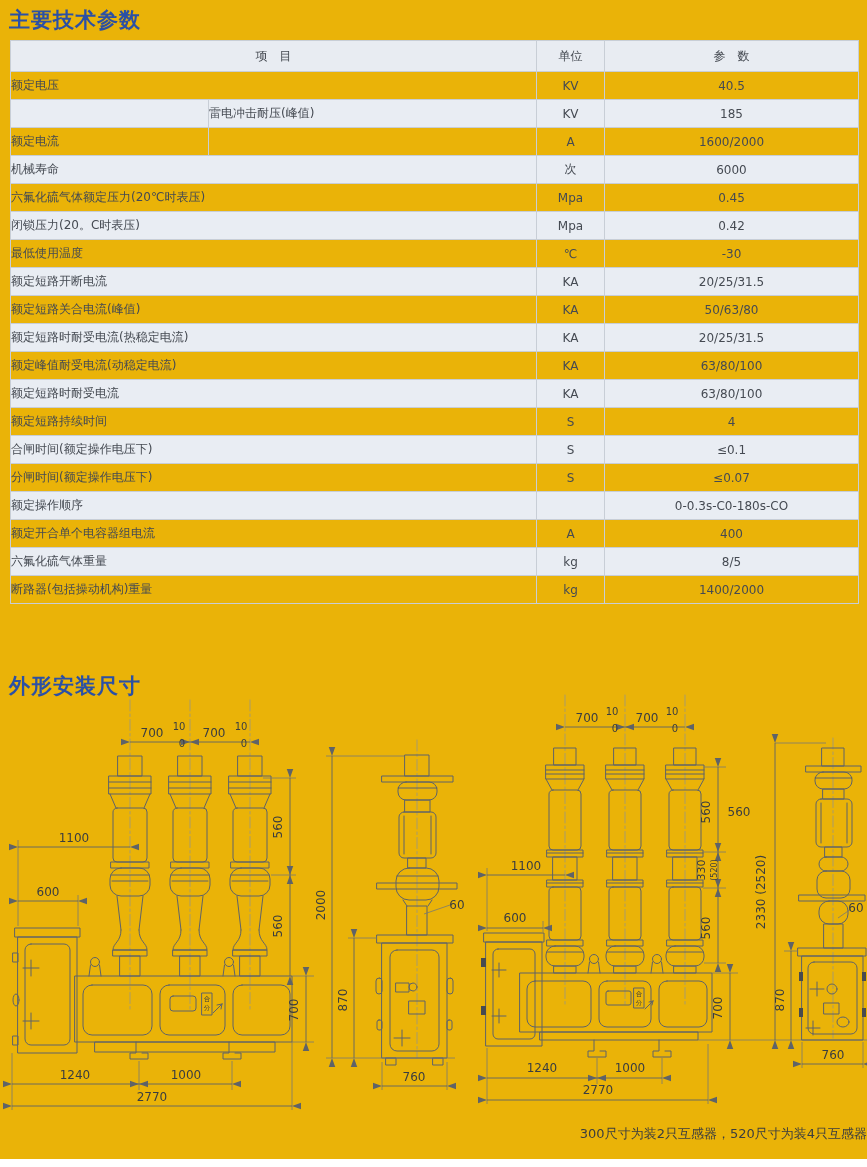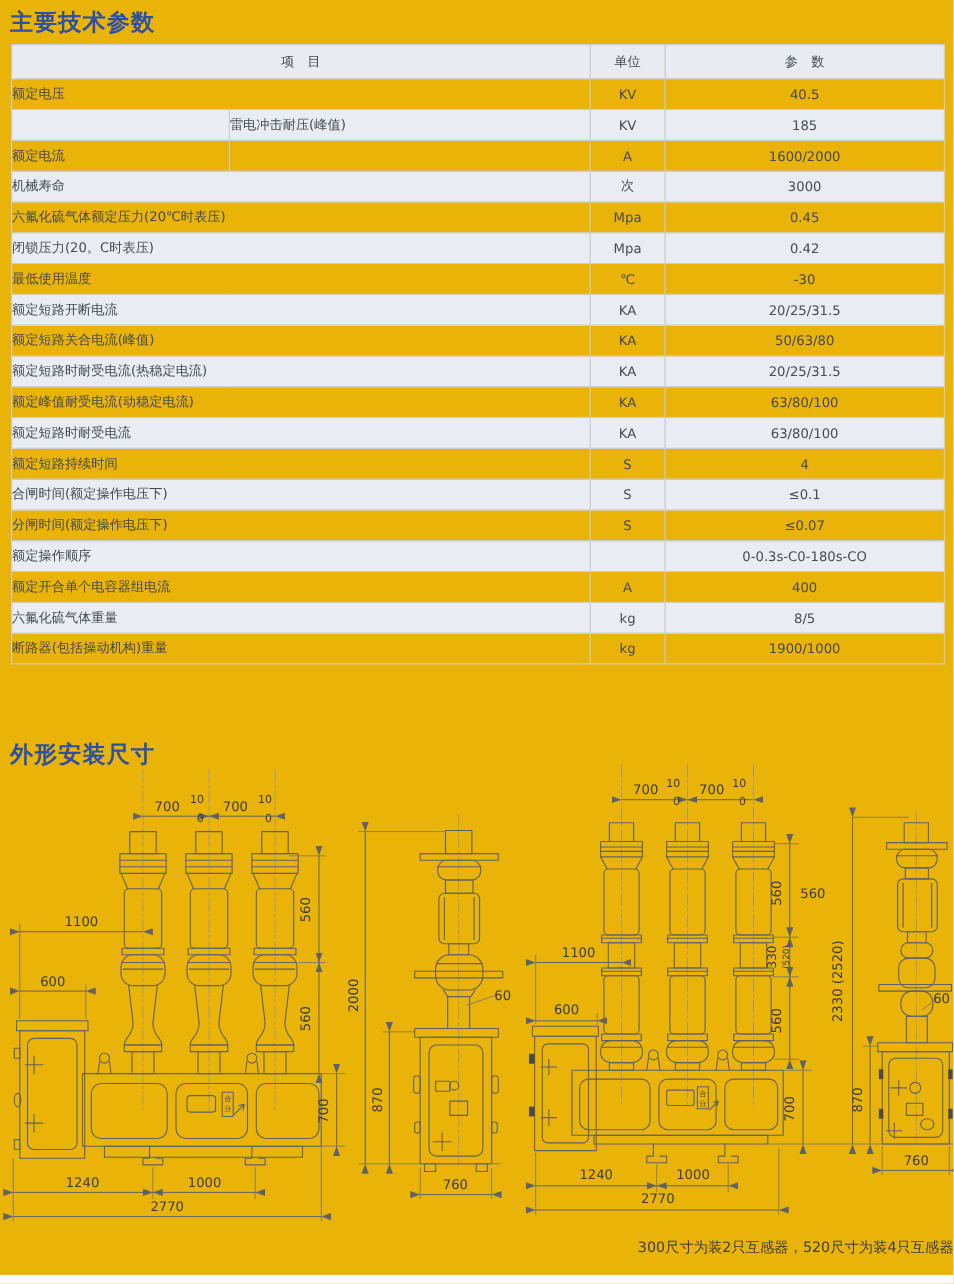--- a/index.html
+++ b/index.html
@@ -64,21 +64,21 @@
         </tr>
         <tr>
           <td class="c-item">额定电流</td>
           <td class="c-sub"></td>
           <td class="c-center">A</td>
           <td class="c-center">1600/2000</td>
         </tr>
         <tr>
           <td class="c-item" colspan="2">机械寿命</td>
           <td class="c-center">次</td>
-          <td class="c-center">3000</td>
+          <td class="c-center">6000</td>
         </tr>
         <tr>
           <td class="c-item" colspan="2">六氟化硫气体额定压力(20℃时表压)</td>
           <td class="c-center">Mpa</td>
           <td class="c-center">0.45</td>
         </tr>
         <tr>
           <td class="c-item" colspan="2">闭锁压力(20。C时表压)</td>
           <td class="c-center">Mpa</td>
           <td class="c-center">0.42</td>
@@ -139,21 +139,21 @@
           <td class="c-center">400</td>
         </tr>
         <tr>
           <td class="c-item" colspan="2">六氟化硫气体重量</td>
           <td class="c-center">kg</td>
           <td class="c-center">8/5</td>
         </tr>
         <tr>
           <td class="c-item" colspan="2">断路器(包括操动机构)重量</td>
           <td class="c-center">kg</td>
-          <td class="c-center">1900/1000</td>
+          <td class="c-center">1400/2000</td>
         </tr>
       </tbody>
   </table>
 
   <div class="sec-title" id="title2">外形安装尺寸</div>
 
   <svg id="outline-svg" width="867" height="445" viewBox="0 690 867 445" xmlns="http://www.w3.org/2000/svg">
     <defs>
       <marker id="arr" markerWidth="11" markerHeight="8" refX="1" refY="4" orient="auto-start-reverse">
         <path d="M1,4 L11,7.6 L11,0.4 Z" fill="#5f6368"></path>

